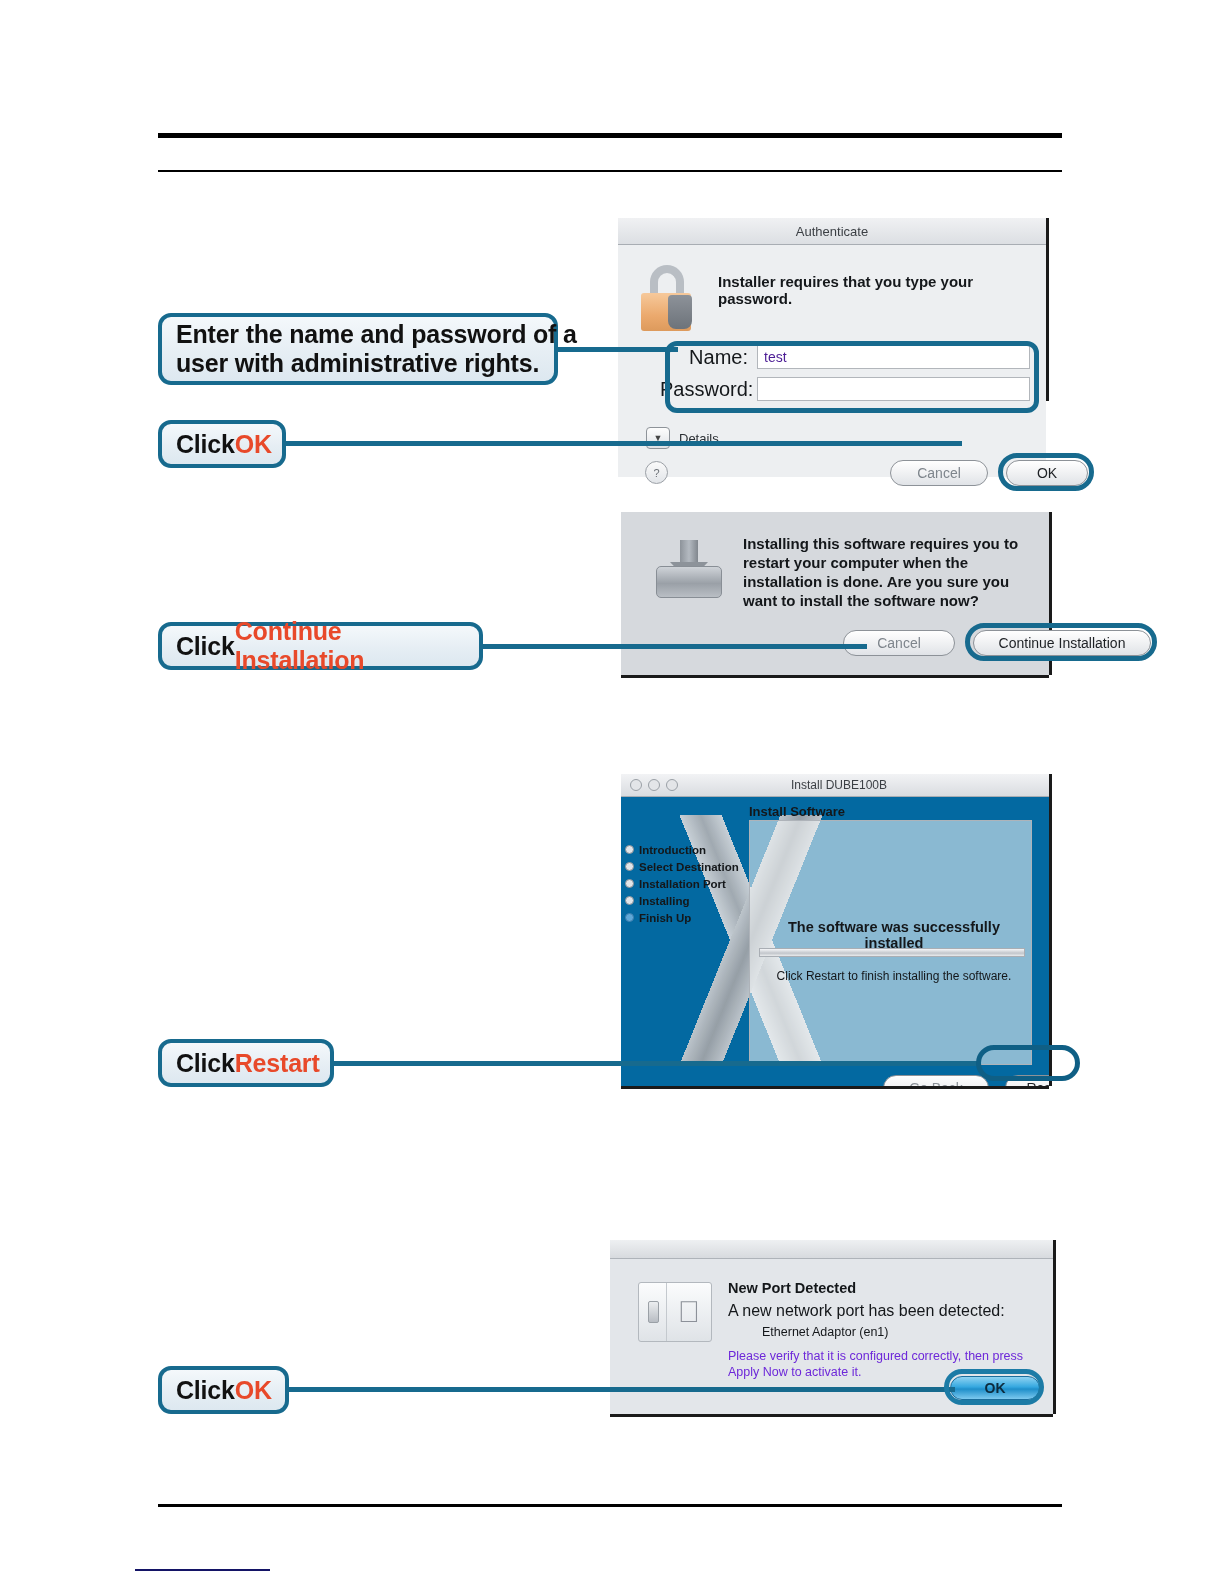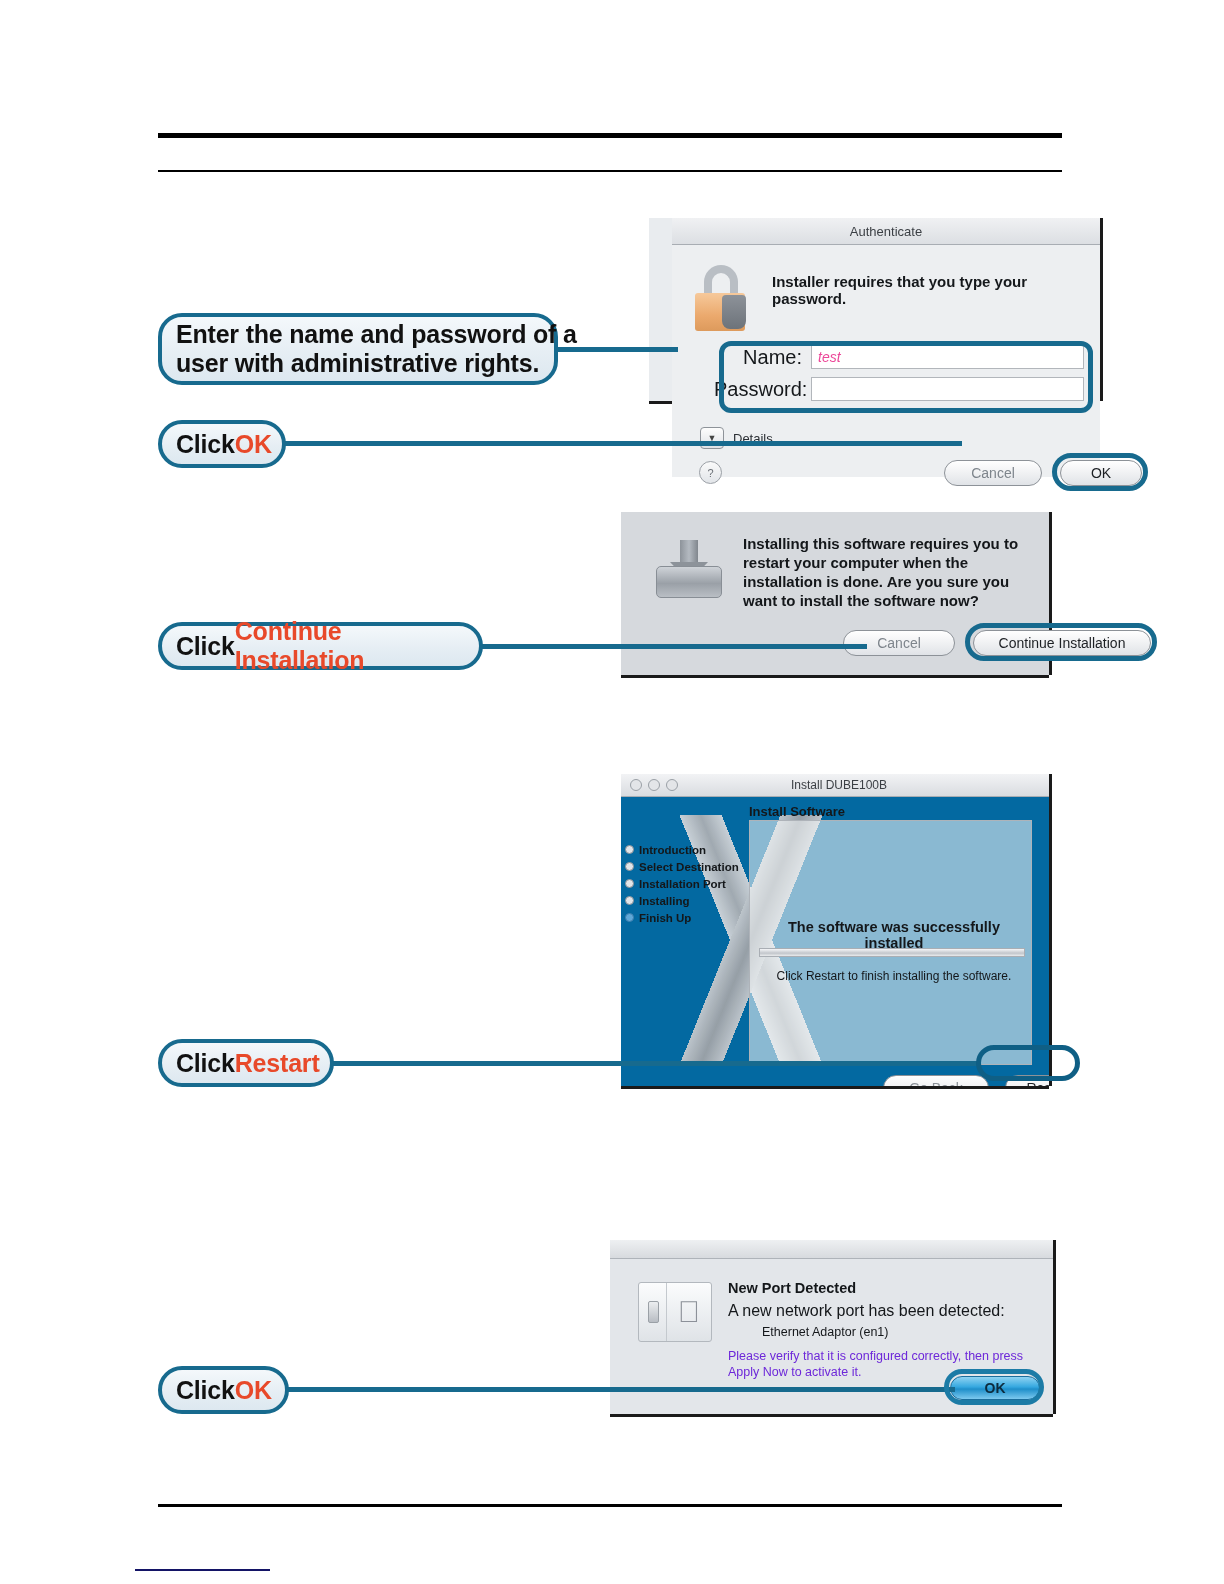--- a/index.html
+++ b/index.html
@@ -16,21 +16,21 @@
   .rule{position:absolute;background:#000;}
   #rule-top-thick{left:158px;top:133px;width:904px;height:5px;}
   #rule-top-thin{left:158px;top:170px;width:904px;height:2px;}
   #rule-bottom{left:158px;top:1504px;width:904px;height:3px;}
   #footnote-rule{left:135px;top:1569px;width:135px;height:2px;background:#141466;}
 
   
   .callout{
     position:absolute;
     border:4px solid #176a8e;
-    border-radius:24px;
+    border-radius:13px;
     background:linear-gradient(180deg,#f4f8fb 0%, #e6eef4 55%, #dde8f0 100%);
     box-sizing:border-box;
     display:flex;align-items:center;
     padding:6px 14px;
     color:#111111;
     font-weight:bold;
     letter-spacing:-0.2px;
     z-index:6;
   }
   .callout .ln{display:block;white-space:nowrap;}
@@ -46,25 +46,24 @@
   
   .connector{position:absolute;background:#176a8e;height:5px;z-index:5;}
   #conn-1{left:552px;top:347px;width:126px;}
   #conn-2{left:280px;top:441px;width:682px;}
   #conn-3{left:477px;top:644px;width:390px;}
   #conn-4{left:328px;top:1061px;width:650px;}
   #conn-5{left:283px;top:1387px;width:672px;}
 
   
   #dlg-auth{
-    position:absolute;left:649px;top:218px;width:428px;height:183px;
+    position:absolute;left:618px;top:218px;width:428px;height:183px;
     background:#e9ecef;
     box-shadow:3px 0 0 #1a1a1a, 0 3px 0 #1a1a1a;
     z-index:2;
-    padding-left:23px;
   }
   #dlg-auth .titlebar{
     height:26px;
     background:linear-gradient(180deg,#f0f1f3 0%,#dcdfe3 100%);
     border-bottom:1px solid #a8adb3;
     display:flex;align-items:center;justify-content:center;
     font-size:13px;color:#3b3f44;
   }
   #dlg-auth .body{position:relative;height:232px;background:#edeff1;}
   .lock-icon{position:absolute;left:20px;top:20px;width:60px;height:66px;}
@@ -85,23 +84,22 @@
   }
   #auth-headline{
     position:absolute;left:100px;top:28px;width:310px;
     font-size:15px;font-weight:bold;color:#15181b;
   }
   #auth-fields{position:absolute;left:42px;top:96px;width:370px;}
   .field-row{display:flex;align-items:center;height:32px;}
   .field-label{width:88px;text-align:right;font-size:20px;color:#15181b;padding-right:9px;}
   .field-input{
     flex:1;height:24px;background:#ffffff;border:1px solid #b2b6bb;
-    font-size:14px;color:#ec4899;display:flex;align-items:center;padding-left:6px;
+    font-size:14px;color:#4c1d95;display:flex;align-items:center;padding-left:6px;
     box-sizing:border-box;
-    font-style:italic;
   }
   #auth-field-highlight{
     position:absolute;left:47px;top:96px;width:374px;height:72px;
     border:5px solid #176a8e;border-radius:12px;box-sizing:border-box;
     z-index:7;pointer-events:none;
   }
   #auth-details{position:absolute;left:28px;top:182px;display:flex;align-items:center;gap:9px;}
   .disclosure-btn{
     width:22px;height:20px;border:1px solid #8e9399;border-radius:4px;
     background:linear-gradient(180deg,#fdfdfd,#dfe2e6);

